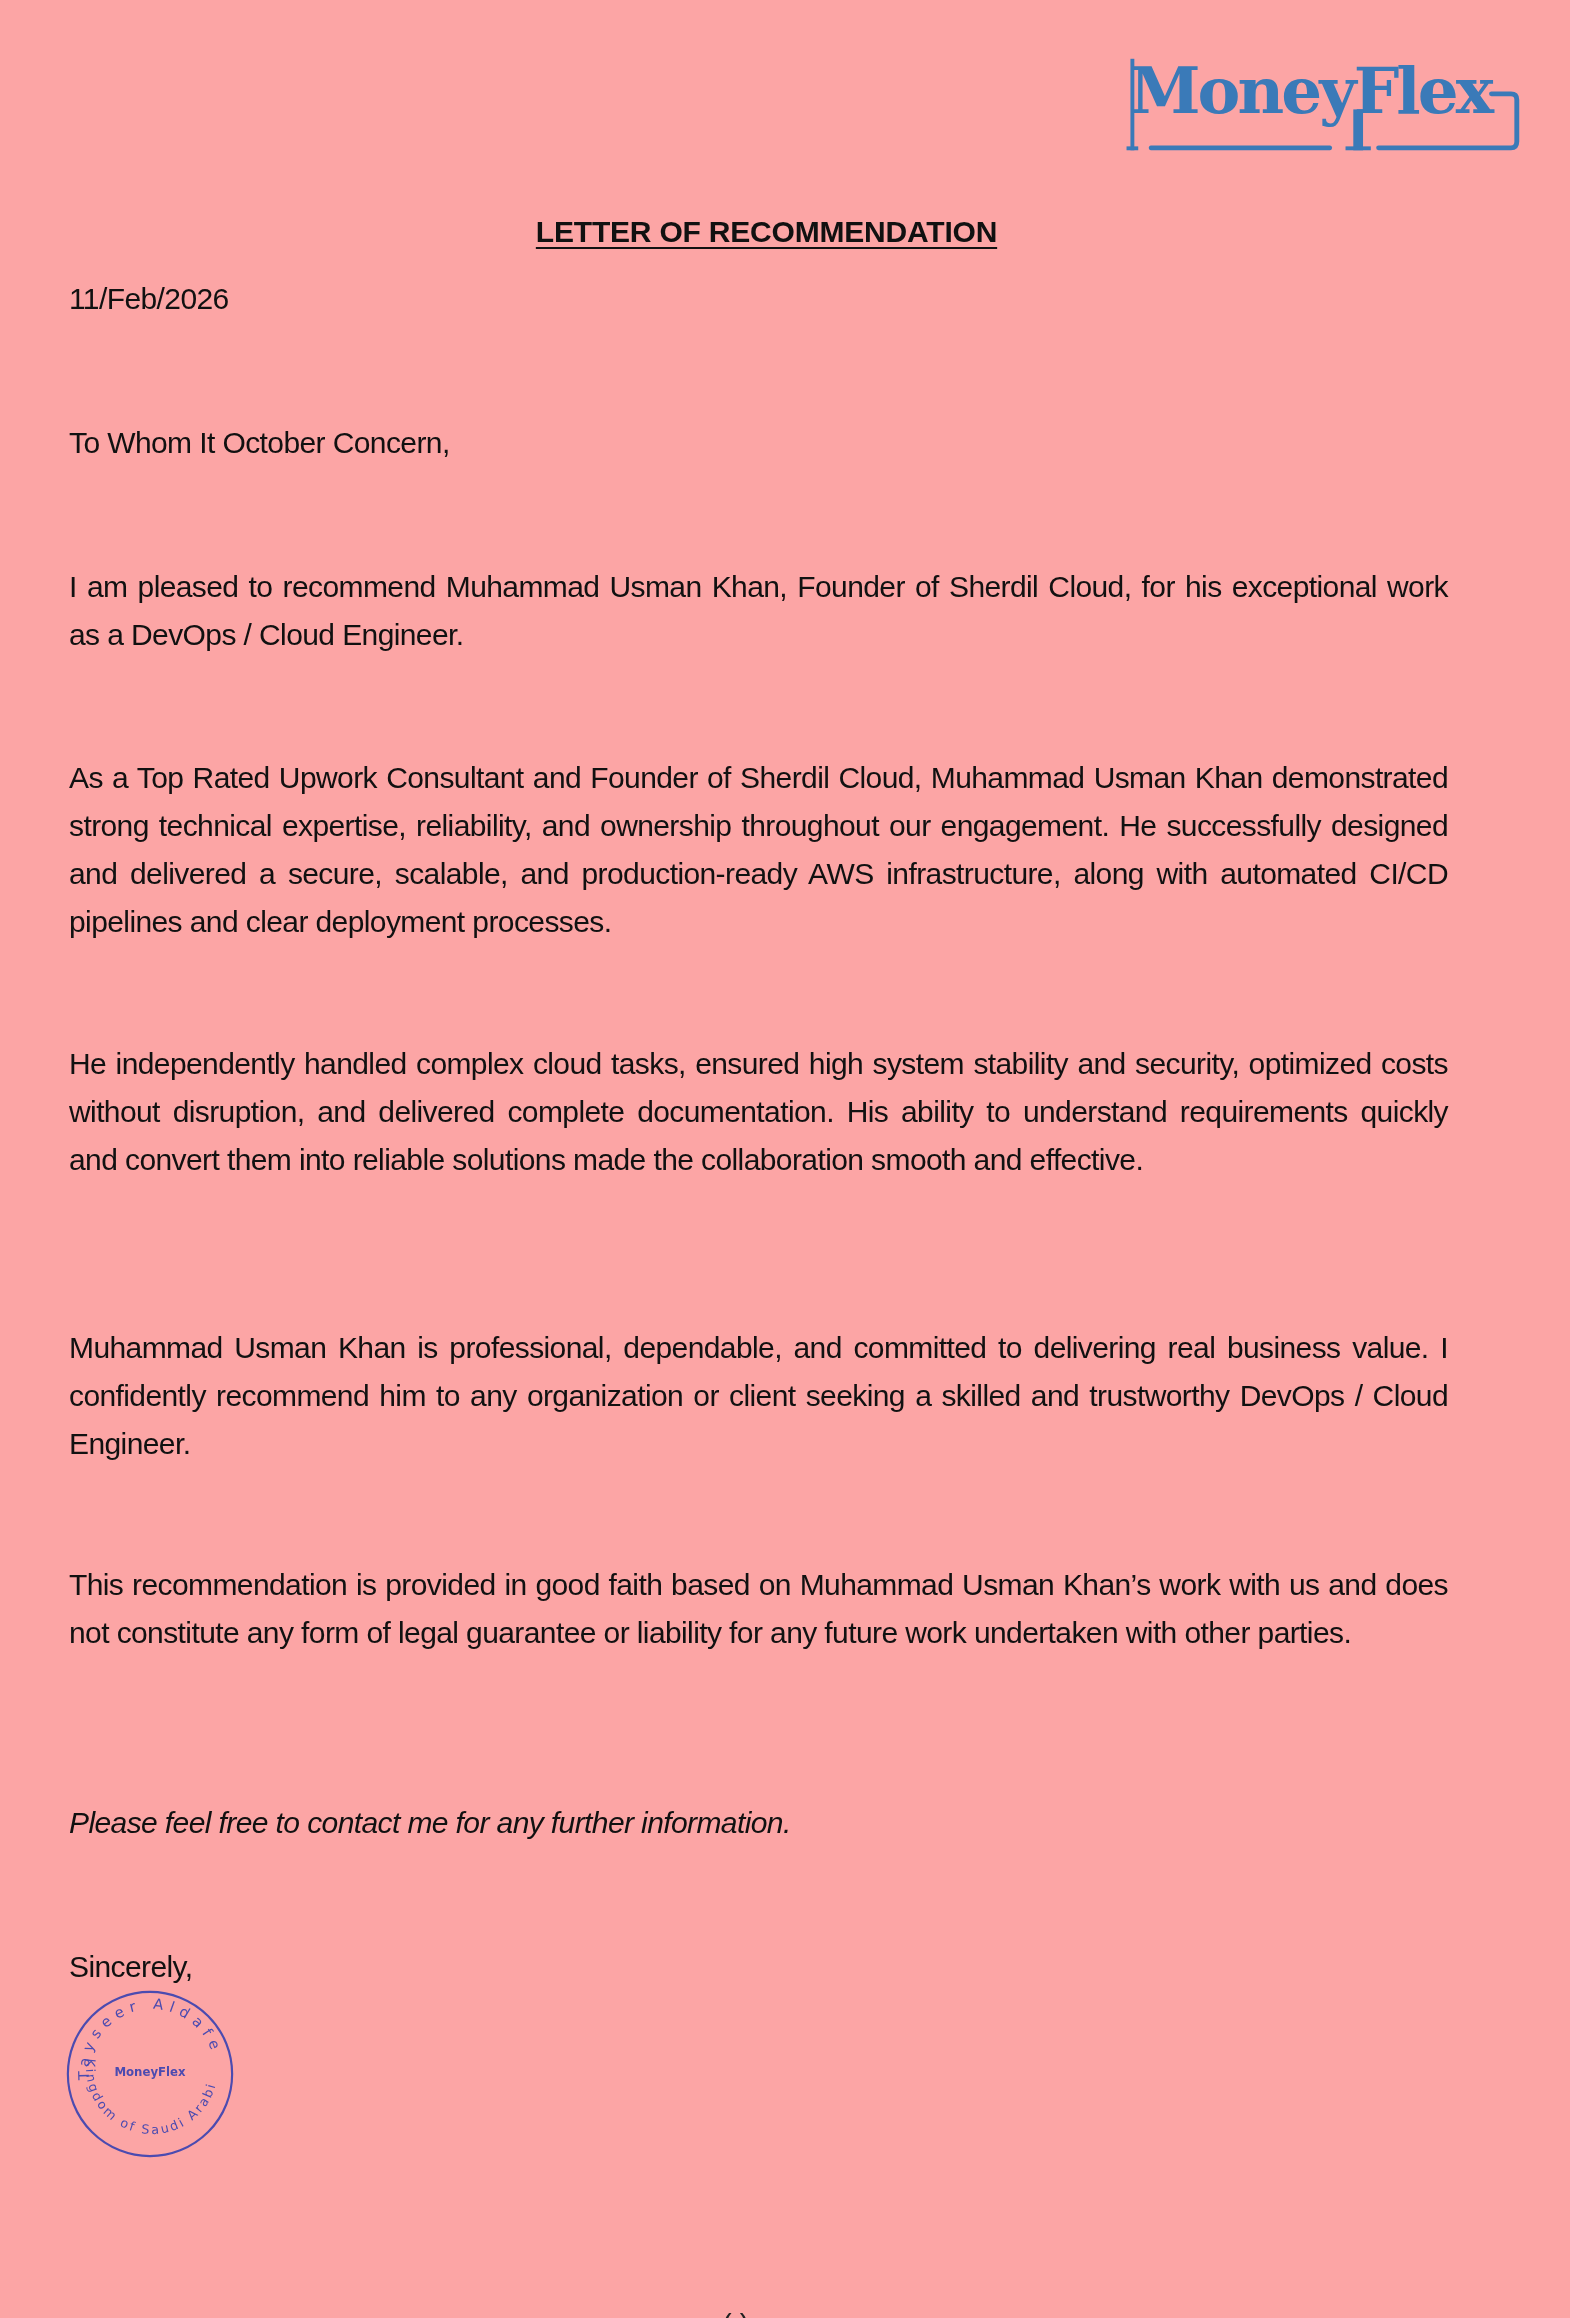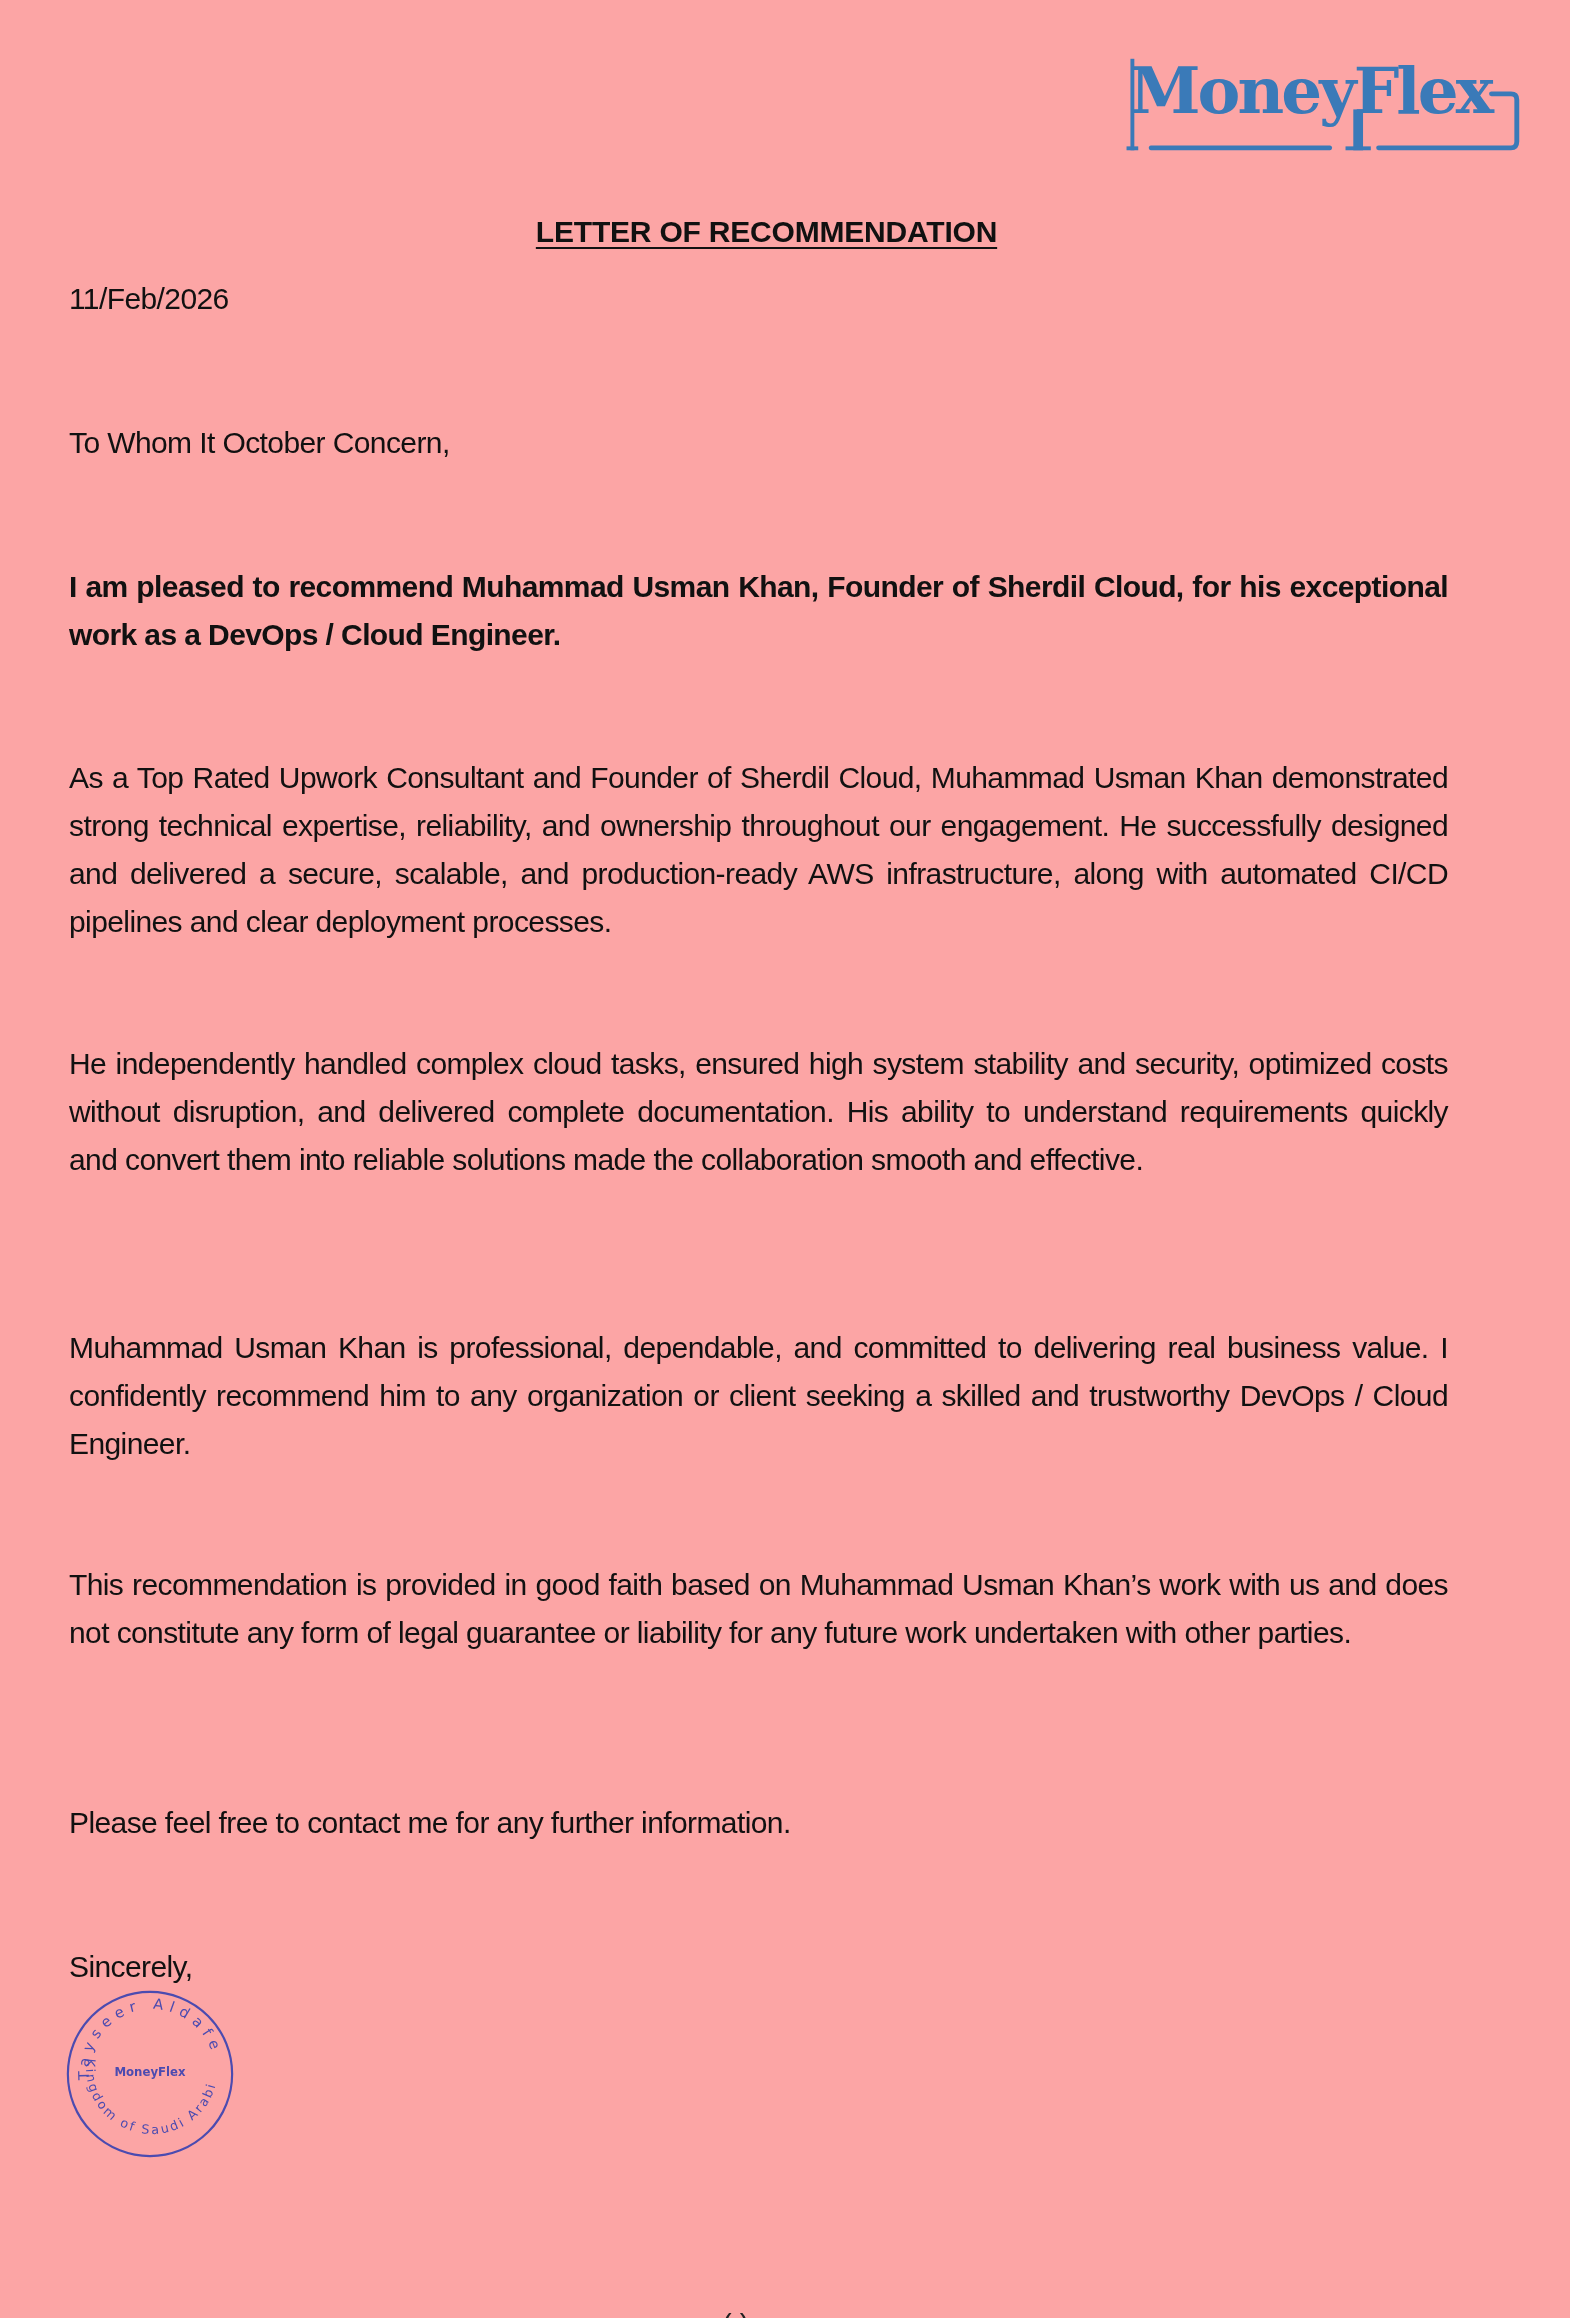--- a/index.html
+++ b/index.html
@@ -13,26 +13,26 @@
   .title { position: absolute; left: 0; width: 1533px; top: 207px; text-align: center;
            font-weight: bold; font-size: 30px; letter-spacing: -0.2px; margin-top: 8px; }
   .title span { text-decoration: underline; text-underline-offset: 4.9px; text-decoration-thickness: 2px; }
 
   .text { position: absolute; left: 69px; width: 1379px; font-size: 30px; line-height: 48px;
           letter-spacing: -0.6px; word-spacing: 0px; }
   .justify { text-align: justify; text-align-last: left; }
 
   .date { top: 275px; }
   .salutation { top: 419px; }
-  .p1 { top: 563px; font-weight: bold; }
+  .p1 { top: 563px; }
   .p2 { top: 754px; }
   .p3 { top: 1040px; }
   .p4 { top: 1324px; }
   .p5 { top: 1561px; }
-  .p6 { top: 1799px; }
+  .p6 { top: 1799px; font-style: italic; }
   .closing { top: 1943px; }
 
   .stamp { position: absolute; left: 62px; top: 1986px; width: 176px; height: 176px; }
   .stamp svg { width: 100%; height: 100%; display: block; }
 
   .footer-cut { position: absolute; left: 722px; top: 2311px; width: 117px; height: 9.8px; overflow: hidden;
                 font-size: 29px; line-height: 29px; color: #222; }
 </style>
 </head>
 <body>

